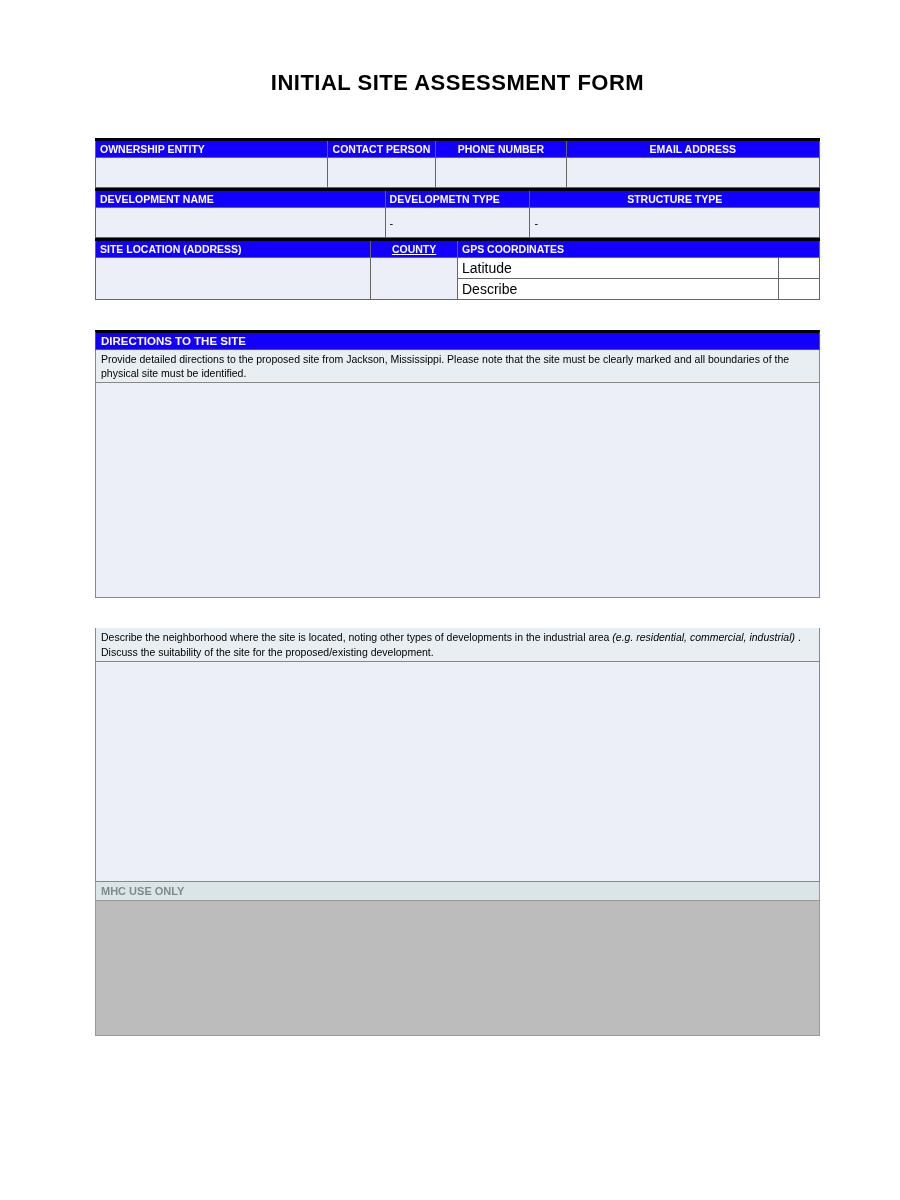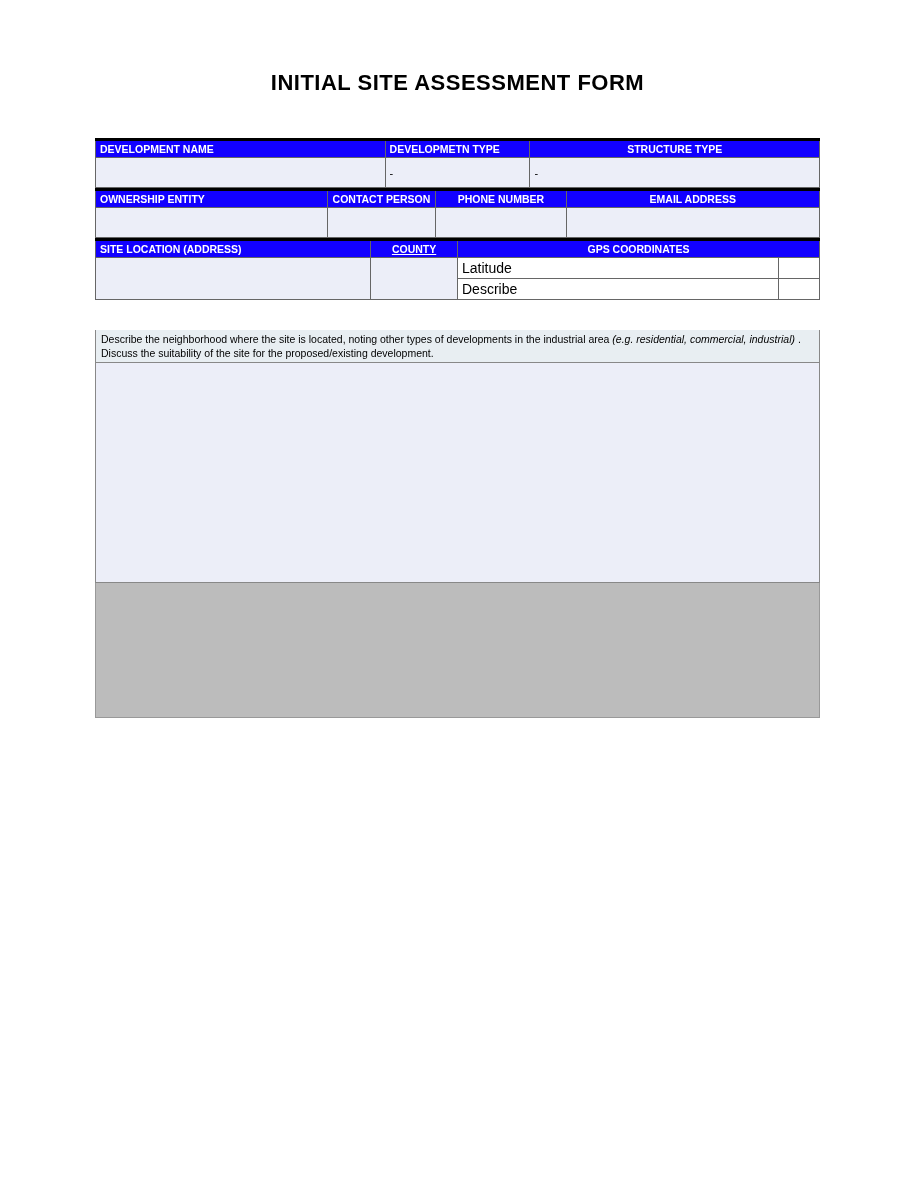--- a/index.html
+++ b/index.html
@@ -97,71 +97,77 @@
 </head>
 <body>
 
 <div class="page">
 
   <div class="title">INITIAL SITE ASSESSMENT FORM</div>
 
   <table>
     <tbody>
         <tr class="blk">
-      <td class="hdr" style="width:40%;">DEVELOPMENT NAME</td>
-      <td class="hdr" style="width:20%;">DEVELOPMETN TYPE</td>
-      <td class="hdr center" style="width:40%;">STRUCTURE TYPE</td>
-    </tr>
-    <tr>
-      <td class="cell"></td>
-      <td class="cell">-</td>
-      <td class="cell">-</td>
-    </tr>
-  </tbody>
-    </table>
-
-  <table>
-    <tbody>
-        <tr class="blk">
       <td class="hdr" style="width:32%;">OWNERSHIP ENTITY</td>
       <td class="hdr center" style="width:15%;">CONTACT PERSON</td>
       <td class="hdr center" style="width:18%;">PHONE NUMBER</td>
       <td class="hdr center" style="width:35%;">EMAIL ADDRESS</td>
     </tr>
     <tr>
       <td class="cell"></td>
       <td class="cell"></td>
       <td class="cell"></td>
       <td class="cell"></td>
     </tr>
   </tbody>
     </table>
 
   <table>
     <tbody>
         <tr class="blk">
+      <td class="hdr" style="width:40%;">DEVELOPMENT NAME</td>
+      <td class="hdr" style="width:20%;">DEVELOPMETN TYPE</td>
+      <td class="hdr center" style="width:40%;">STRUCTURE TYPE</td>
+    </tr>
+    <tr>
+      <td class="cell"></td>
+      <td class="cell">-</td>
+      <td class="cell">-</td>
+    </tr>
+  </tbody>
+    </table>
+
+  <table>
+    <tbody>
+        <tr class="blk">
       <td class="hdr" rowspan="1" style="width:38%;margin-top:36px;">SITE LOCATION (ADDRESS)</td>
       <td class="hdr center" style="width:12%;text-decoration:underline;">COUNTY</td>
-      <td class="hdr" colspan="2" style="width:50%;text-align:center;">GPS COORDINATES</td>
+      <td class="hdr" colspan="2" style="width:50%;">GPS COORDINATES</td>
     </tr>
     <tr>
       <td class="cell" rowspan="2" style="height:40px;"></td>
       <td class="cell" rowspan="2"></td>
       <td class="gpslabel">Latitude</td>
       <td class="cell white"></td>
     </tr>
     <tr>
       <td class="gpslabel">Describe</td>
       <td class="cell white"></td>
     </tr>
   </tbody>
     </table>
 
+  <div class="section">
+    <div class="section-hdr">DIRECTIONS TO THE SITE</div>
+    <div class="section-instr">Provide detailed directions to the proposed site from Jackson, Mississippi.  Please note that the site must be clearly marked and all boundaries of the physical site must be identified.</div>
+    <div class="section-body body-a"></div>
+  </div>
 
   <div class="section">
     <div class="section-instr">
       <span>Describe the neighborhood where the site is located, noting other types of developments in the industrial area </span><em>(e.g. residential, commercial, industrial)</em><span> .  Discuss the suitability of the site for the proposed/existing development.</span>
     </div>
     <div class="section-body body-b"></div>
+    <div class="mhc-hdr">MHC USE ONLY</div>
     <div class="mhc-body"></div>
   </div>
 
 </div>
 
 </body></html>

